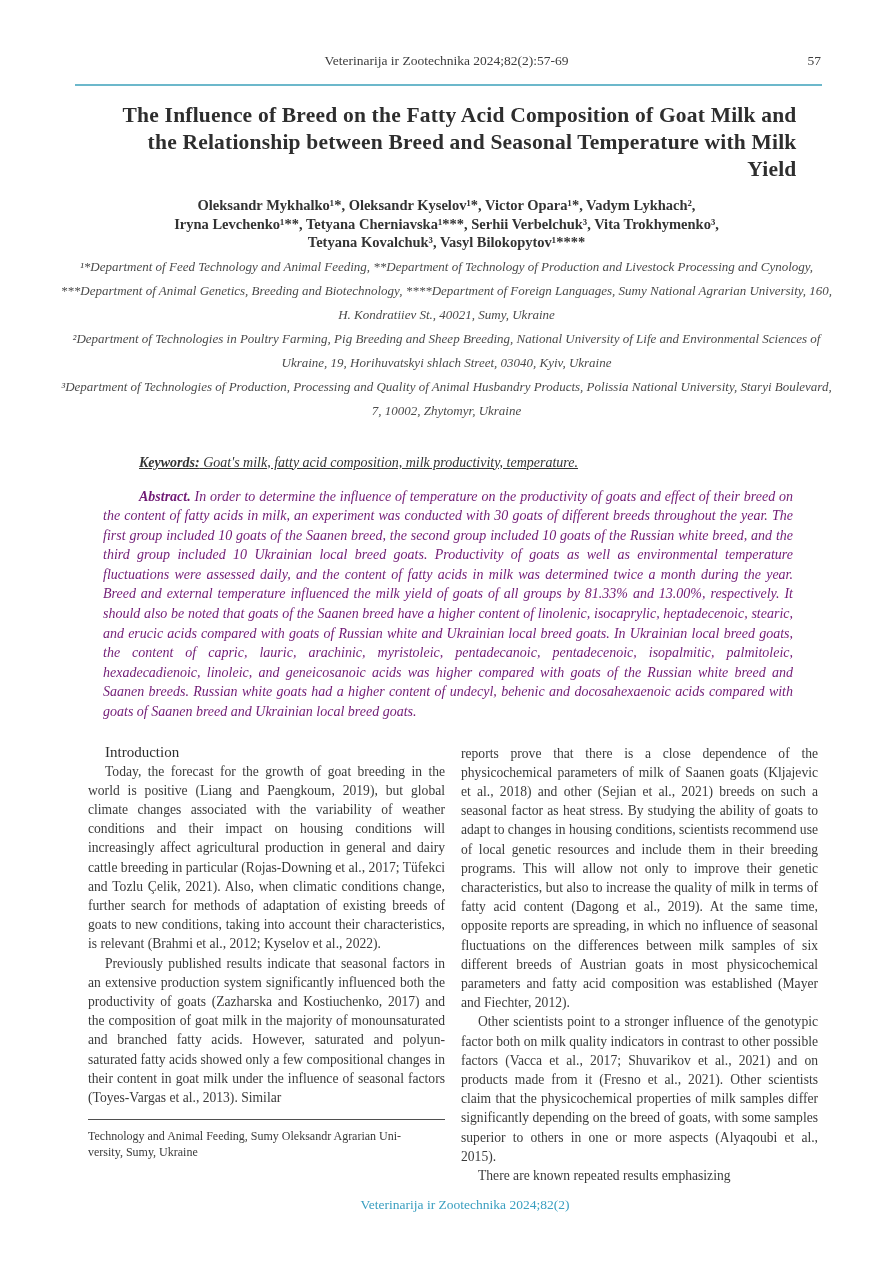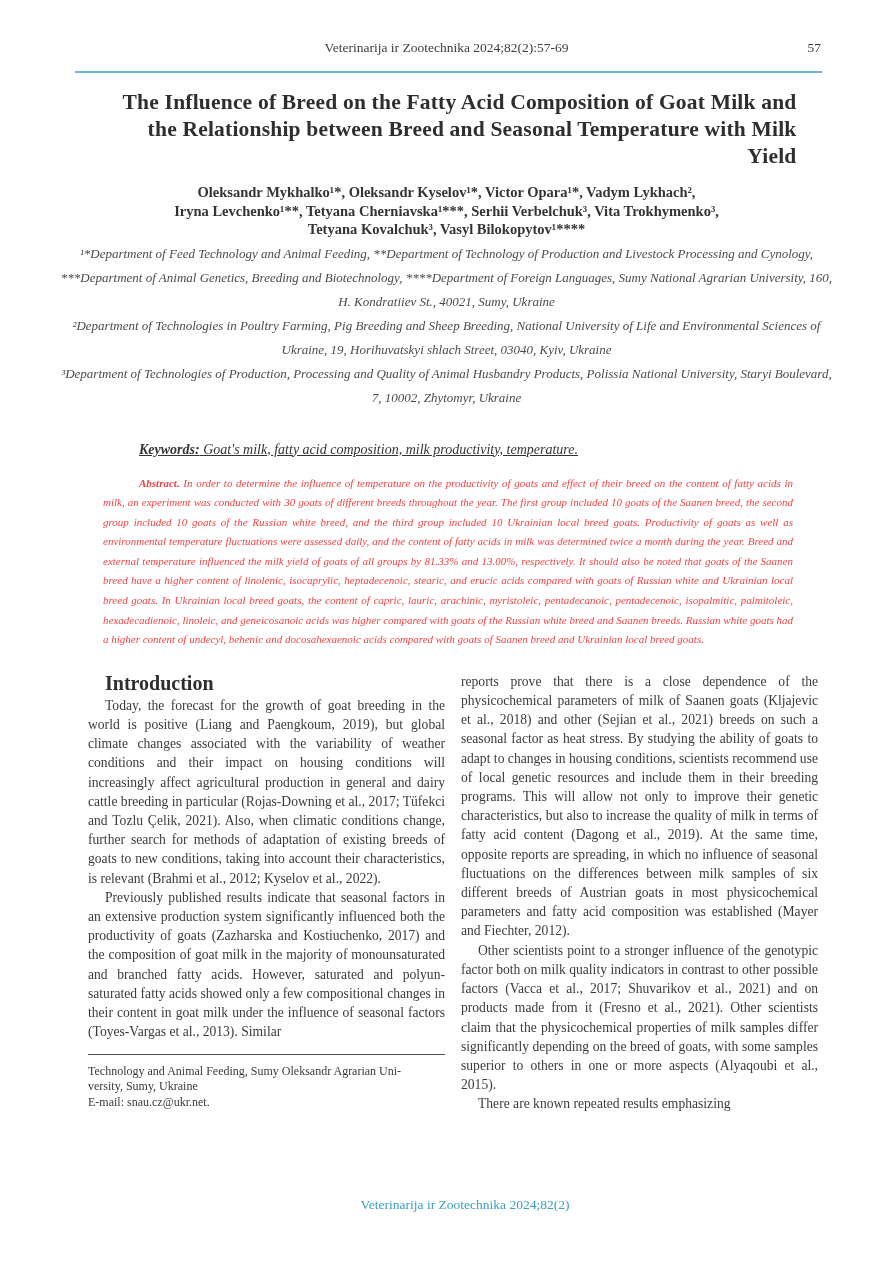--- a/index.html
+++ b/index.html
@@ -15,20 +15,21 @@
     font-family: "Liberation Serif", "DejaVu Serif", serif;
     color: #333333;
     overflow: hidden;
     margin: 0 auto;
   }
   
   .running-head {
     position: relative;
     padding-top: 40px;
     height: 20px;
+    margin-top: 13px;
   }
   .running-head .journal-ref {
     display: block;
     text-align: center;
     font-size: 13.5px;
     color: #3c3c3c;
   }
   .running-head .page-no {
     position: absolute;
     top: 40px;
@@ -79,35 +80,35 @@
   .keywords .lead,
   .abstract .lead {
     font-weight: bold;
     font-style: italic;
   }
   .keywords { text-indent: 36px; text-decoration: underline; }
   .abstract {
     margin: 15px 100px 0 103px;
     text-align: justify;
     font-style: italic;
-    font-size: 11px;
+    font-size: 14px;
     line-height: 19.6px;
     text-indent: 36px;
-    color: #ef4444;
+    color: #701a75;
   }
   
   .columns {
     display: flex;
     gap: 16px;
     margin: 22px 75px 0 88px;
   }
   .col { flex: 1 1 0; }
   .section-heading {
-    font-weight: bold;
-    font-size: 20px;
+    font-weight: normal;
+    font-size: 15px;
     text-indent: 17px;
     margin: 0 0 1px 0;
     color: #2e2e2e;
   }
   .col p {
     margin: 0;
     text-align: justify;
     font-size: 13.6px;
     line-height: 19.2px;
     text-indent: 17px;
@@ -170,21 +171,20 @@
   <div class="columns">
     <div class="col">
       <div class="section-heading">Introduction</div>
       <div>
           <p>Today, the forecast for the growth of goat breeding in the world is positive (Liang and Paengkoum, 2019), but global climate changes associated with the variability of weather conditions and their impact on housing conditions will increasingly affect agricultural production in general and dairy cattle breeding in particular (Rojas-Downing et al., 2017; Tüfekci and Tozlu Çelik, 2021). Also, when climatic conditions change, further search for methods of adaptation of existing breeds of goats to new conditions, taking into account their characteristics, is relevant (Brahmi et al., 2012; Kyselov et al., 2022).</p>
           <p>Previously published results indicate that seasonal factors in an extensive production system significantly influenced both the productivity of goats (Zazharska and Kostiuchenko, 2017) and the composition of goat milk in the majority of monounsaturated and branched fatty acids. However, saturated and polyun-saturated fatty acids showed only a few compositional changes in their content in goat milk under the influence of seasonal factors (Toyes-Vargas et al., 2013). Similar</p>
         </div>
       <div class="footnote">
           <div class="footnote-line">Technology and Animal Feeding, Sumy Oleksandr Agrarian Uni-</div>
           <div class="footnote-line">versity, Sumy, Ukraine</div>
-          <div class="footnote-line">E-mail: snau.cz@ukr.net.</div>
         </div>
     </div>
     <div class="col">
       <div>
           <p class="no-indent">reports prove that there is a close dependence of the physicochemical parameters of milk of Saanen goats (Kljajevic et al., 2018) and other (Sejian et al., 2021) breeds on such a seasonal factor as heat stress. By studying the ability of goats to adapt to changes in housing conditions, scientists recommend use of local genetic resources and include them in their breeding programs. This will allow not only to improve their genetic characteristics, but also to increase the quality of milk in terms of fatty acid content (Dagong et al., 2019). At the same time, opposite reports are spreading, in which no influence of seasonal fluctuations on the differences between milk samples of six different breeds of Austrian goats in most physicochemical parameters and fatty acid composition was established (Mayer and Fiechter, 2012).</p>
           <p>Other scientists point to a stronger influence of the genotypic factor both on milk quality indicators in contrast to other possible factors (Vacca et al., 2017; Shuvarikov et al., 2021) and on products made from it (Fresno et al., 2021). Other scientists claim that the physicochemical properties of milk samples differ significantly depending on the breed of goats, with some samples superior to others in one or more aspects (Alyaqoubi et al., 2015).</p>
           <p>There are known repeated results emphasizing</p>
         </div>
     </div>
   </div>

